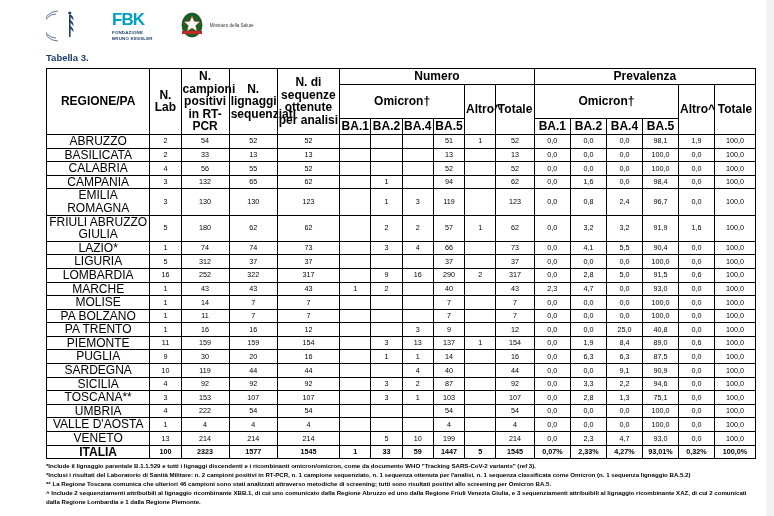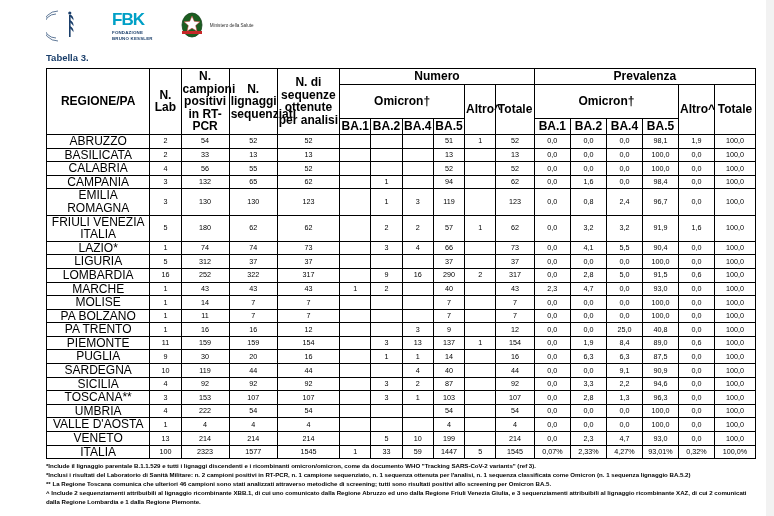--- a/index.html
+++ b/index.html
@@ -82,21 +82,21 @@
   .col-tot  { width: 32px; }
   .col-p    { width: 30px; }
   .col-ptot { width: 34px; }
 
   td.regione {
     font-weight: bold;
     text-align: center;
     font-size: 12px;
   }
   tr.total td {
-    font-weight: normal;
+    font-weight: bold;
   }
   
   .notes {
     padding: 3px 16px 0 46px;
     font-size: 6.1px;
     line-height: 1.45;
     font-weight: bold;
     color: #000;
   }
   .notes p { margin: 0; }
@@ -286,21 +286,21 @@
             <td></td>
             <td>123</td>
             <td>0,0</td>
             <td>0,8</td>
             <td>2,4</td>
             <td>96,7</td>
             <td>0,0</td>
             <td>100,0</td>
           </tr>
           <tr>
-            <td class="regione">FRIULI VENEZIA ITALIA</td>
+            <td class="regione">FRIULI ABRUZZO GIULIA</td>
             <td>5</td>
             <td>180</td>
             <td>62</td>
             <td>62</td>
             <td></td>
             <td>2</td>
             <td>2</td>
             <td>57</td>
             <td>1</td>
             <td>62</td>
@@ -528,21 +528,21 @@
             <td>107</td>
             <td></td>
             <td>3</td>
             <td>1</td>
             <td>103</td>
             <td></td>
             <td>107</td>
             <td>0,0</td>
             <td>2,8</td>
             <td>1,3</td>
-            <td>96,3</td>
+            <td>75,1</td>
             <td>0,0</td>
             <td>100,0</td>
           </tr>
           <tr>
             <td class="regione">UMBRIA</td>
             <td>4</td>
             <td>222</td>
             <td>54</td>
             <td>54</td>
             <td></td>

